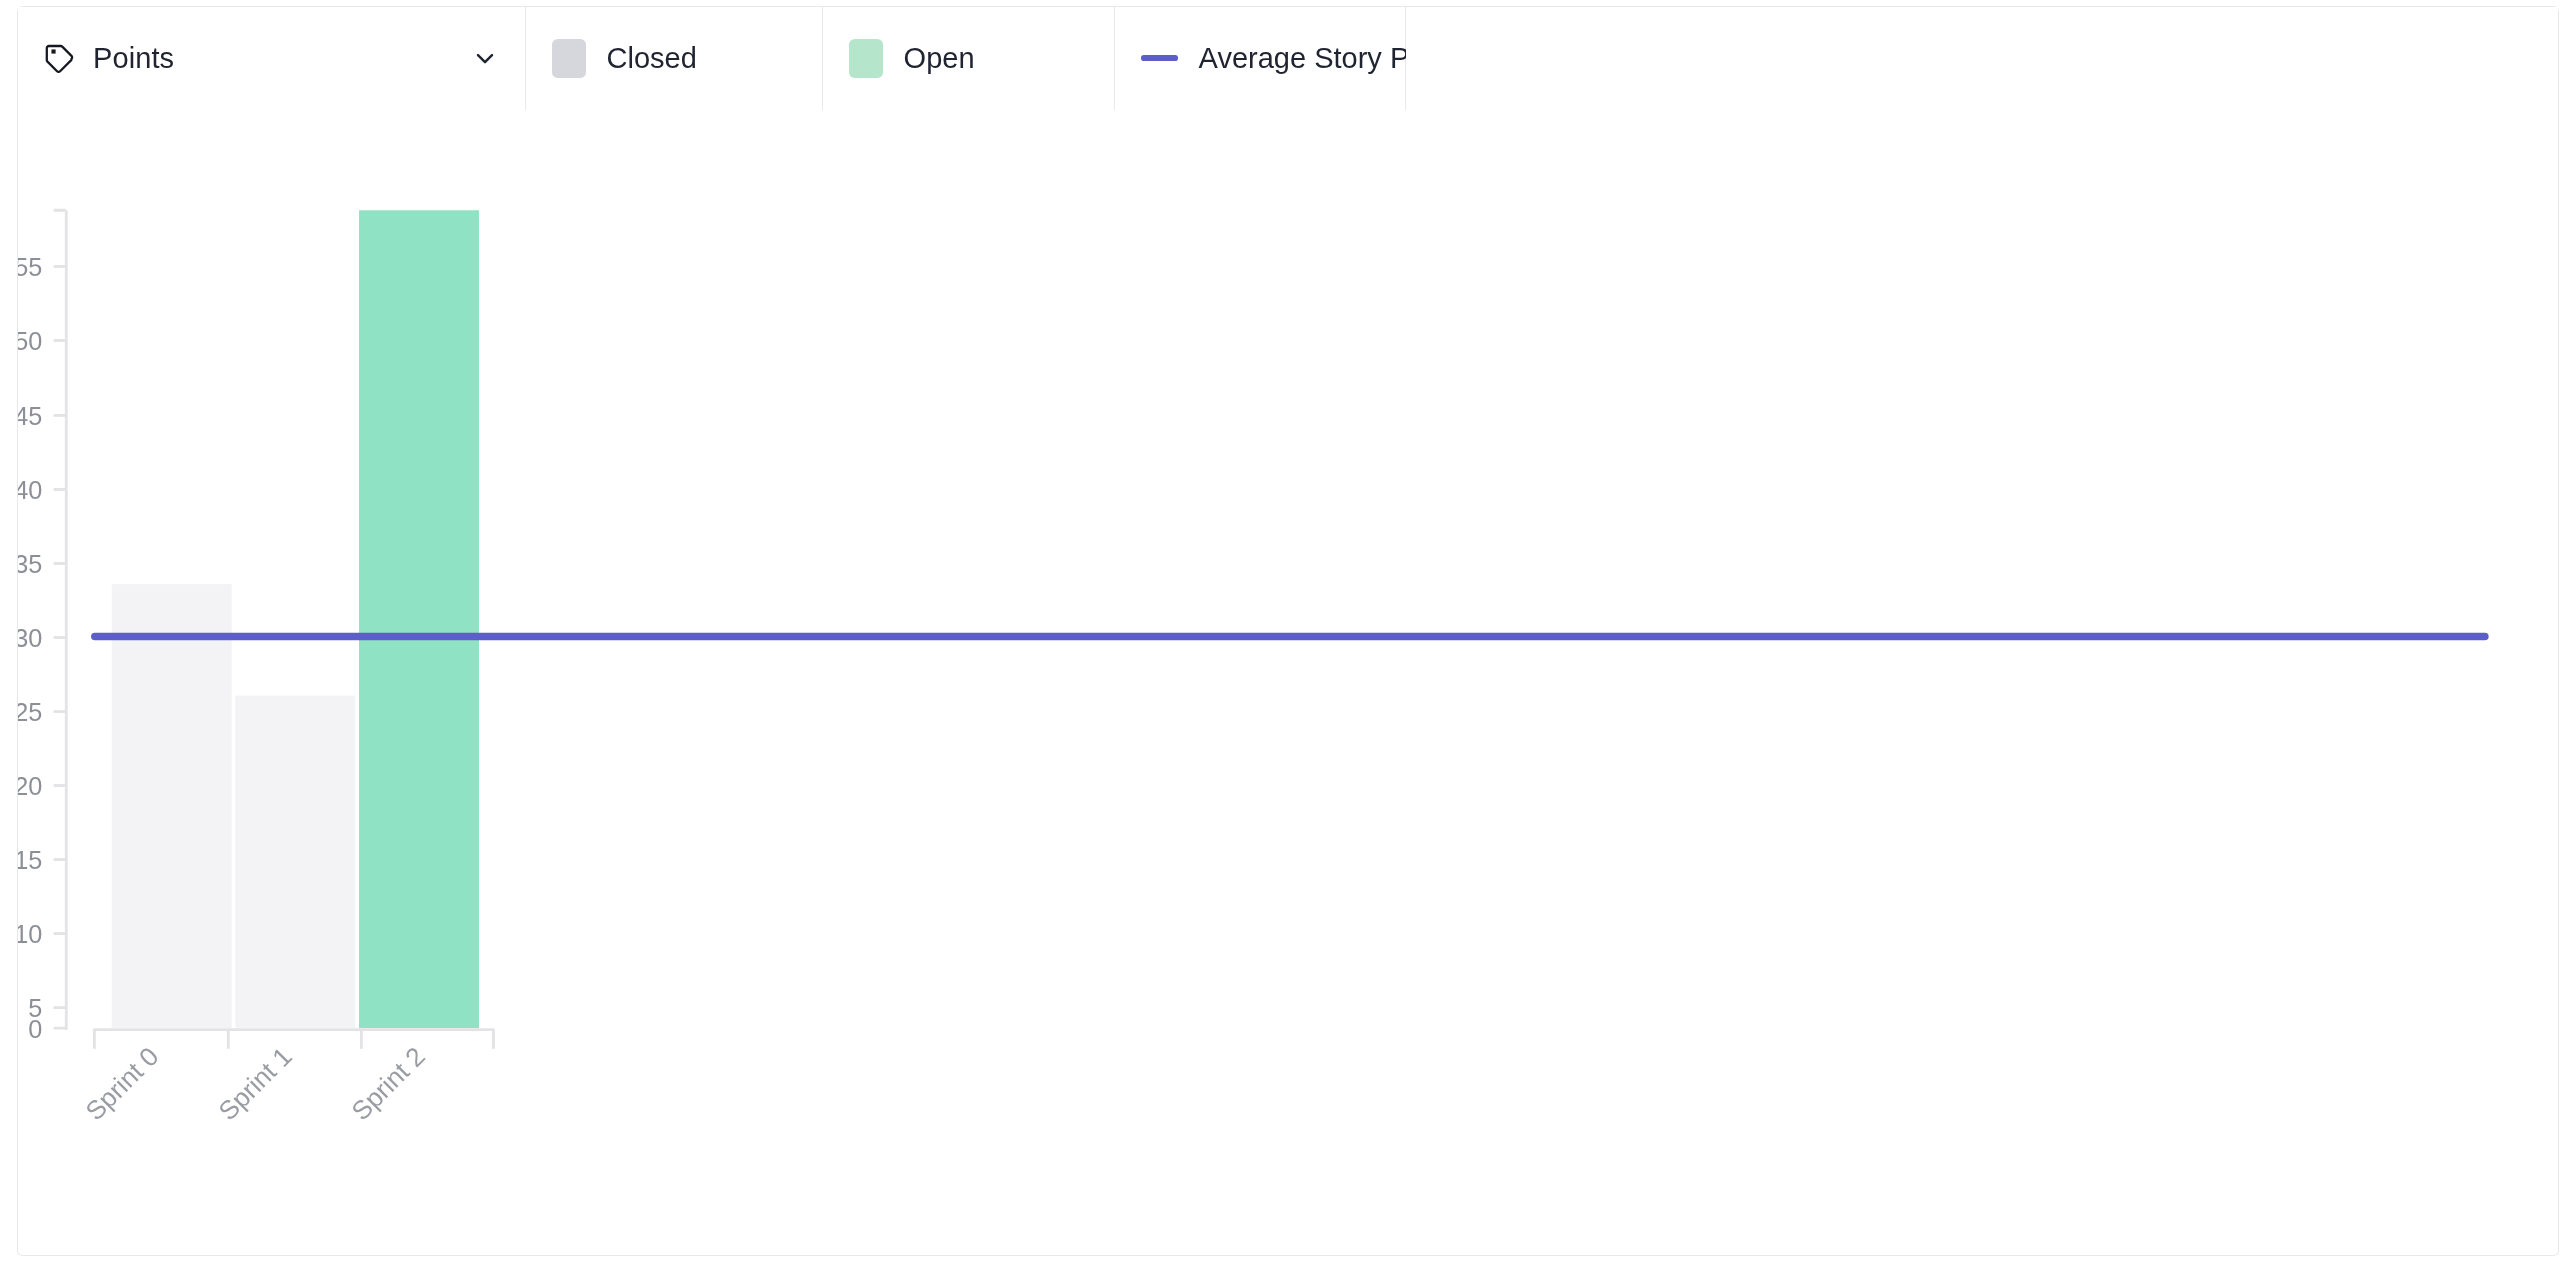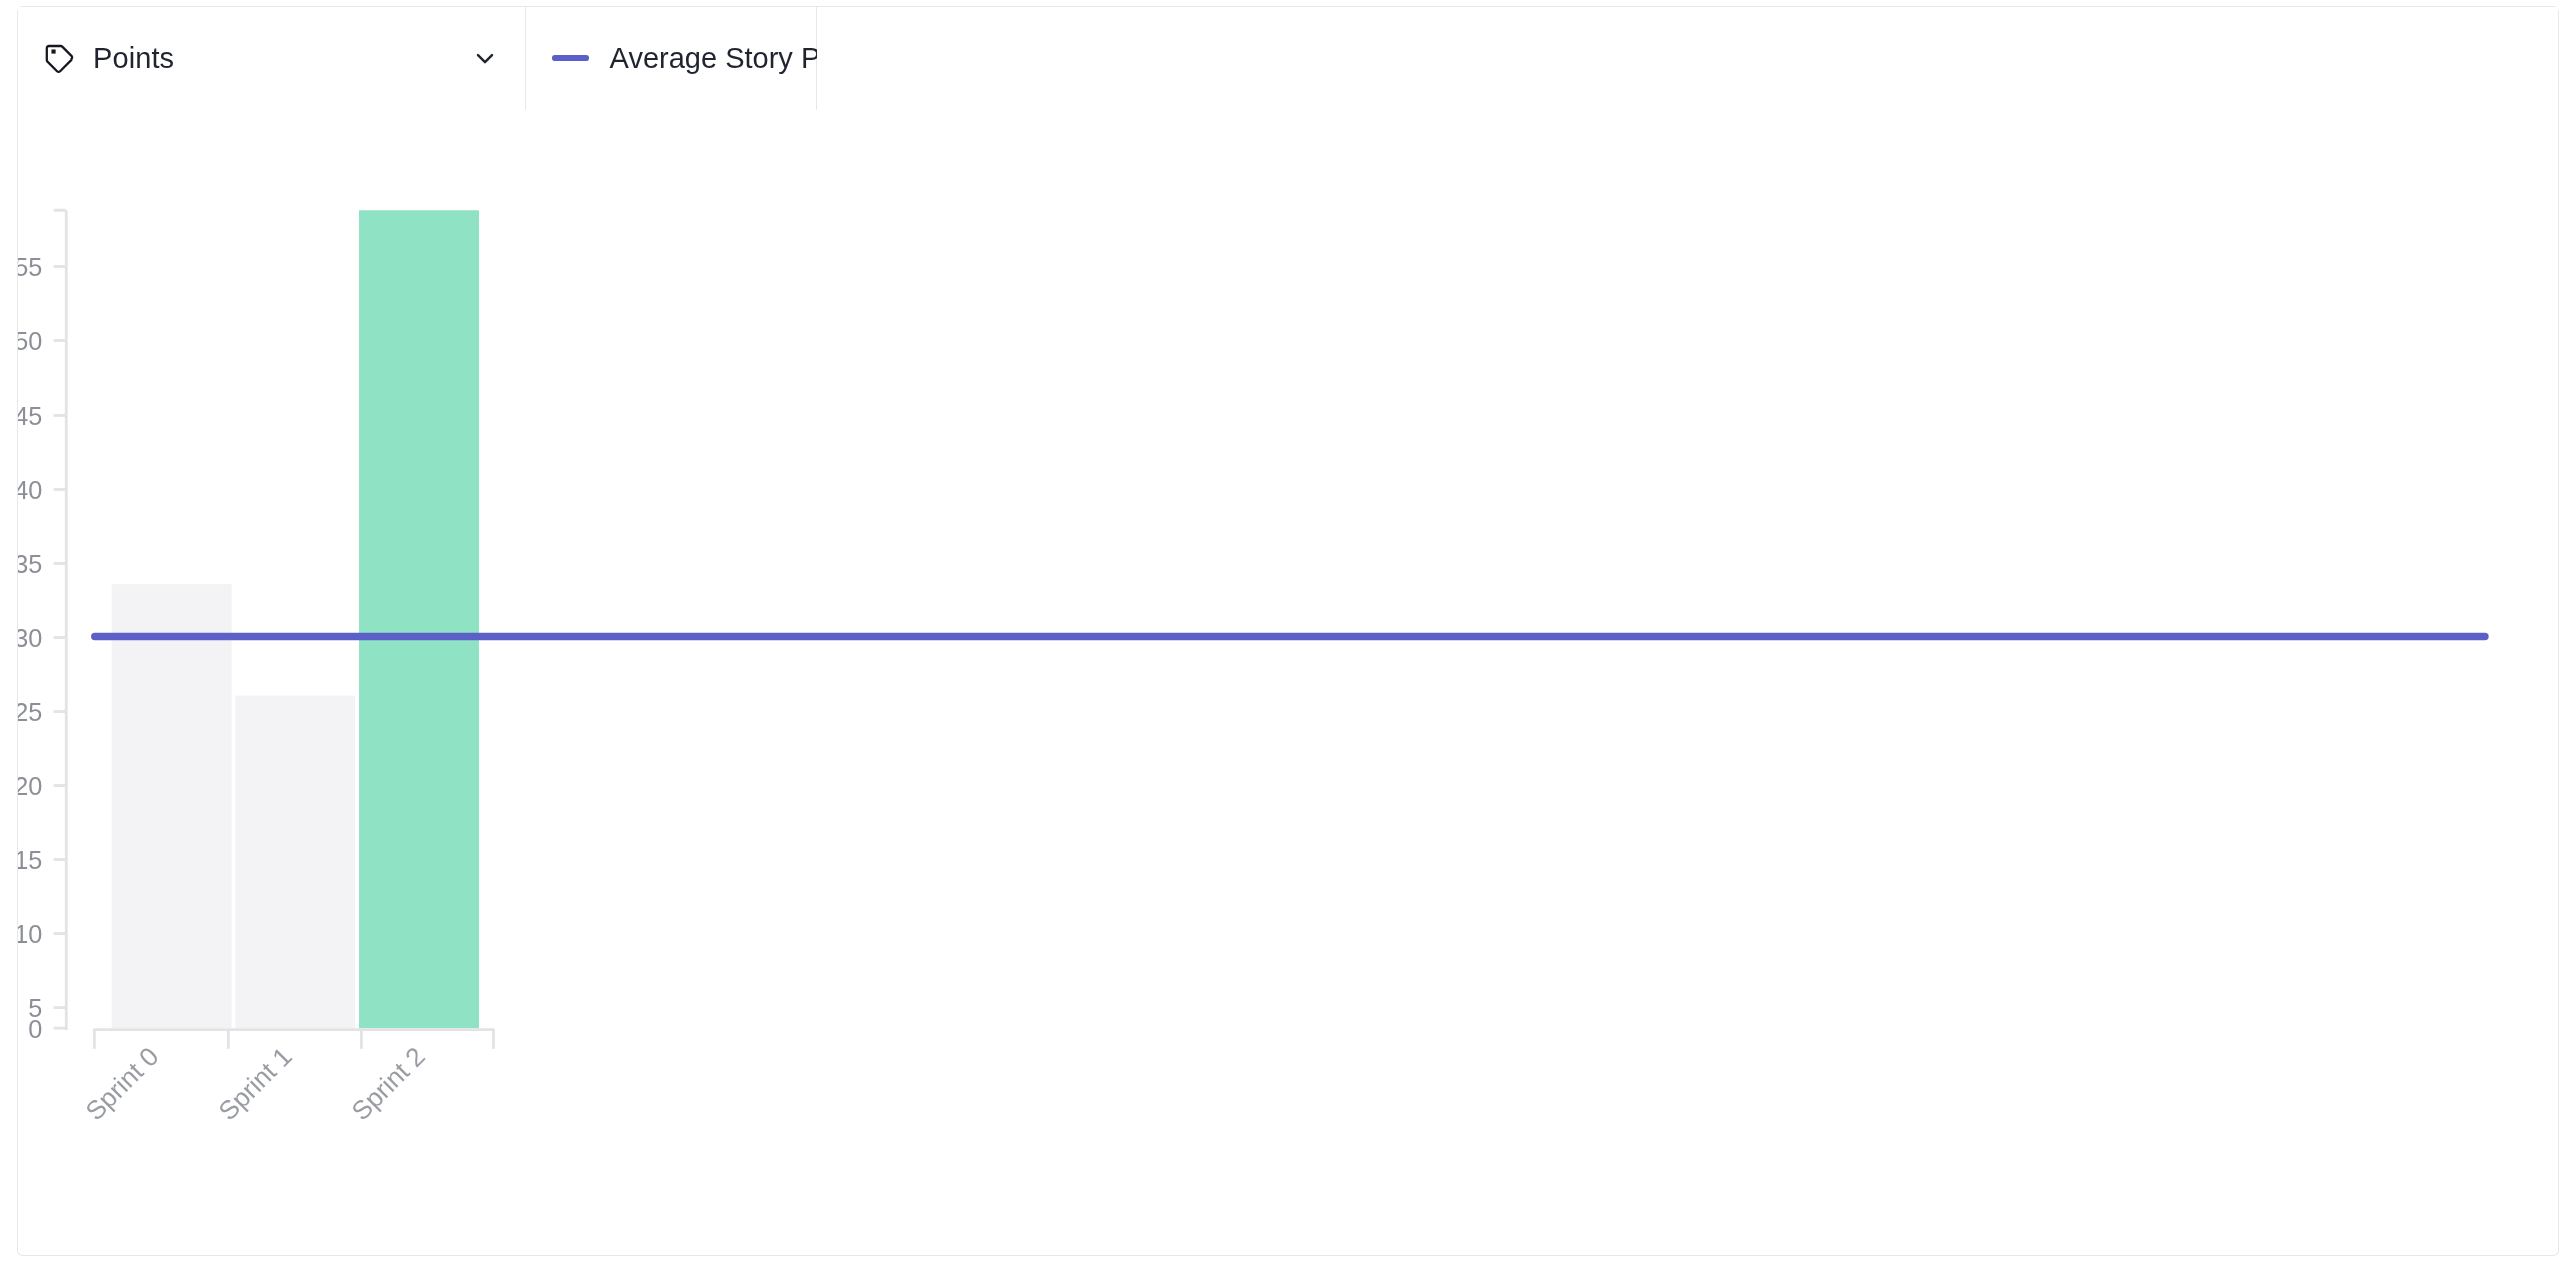--- a/index.html
+++ b/index.html
@@ -133,21 +133,29 @@
         </span>
         <span class="labels-text">Points</span>
       </div>
       <span class="chev">
         <svg width="28" height="28" viewBox="0 0 24 24" fill="none" stroke="#1f2430" stroke-width="2.1" stroke-linecap="round" stroke-linejoin="round">
           <polyline points="6,9.5 12,15.5 18,9.5"></polyline>
         </svg>
       </span>
     </div>
 
-
+    <div class="legend-cell cell-series">
+      <span class="swatch" style="background:#d5d7dd;"></span>
+      <span class="series-text">Closed</span>
+    </div>
+
+    <div class="legend-cell cell-series wide">
+      <span class="swatch" style="background:#b5e6cb;"></span>
+      <span class="series-text">Open</span>
+    </div>
 
     <div class="legend-cell cell-avg">
       <span class="line-swatch" style="background:#5b5fc7;"></span>
       <span class="series-text">Average Story Points</span>
     </div>
 
     <div class="legend-cell cell-empty"></div>
   </div>
 
   <div class="chart-card">

